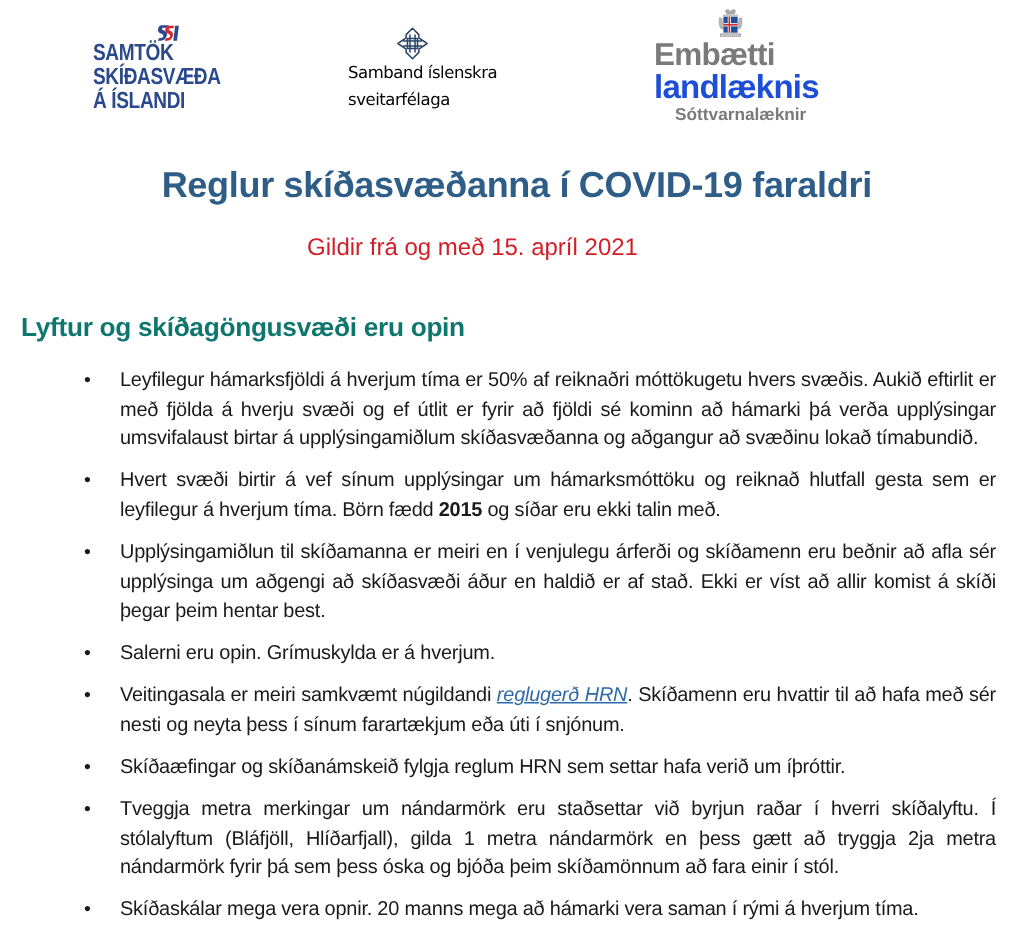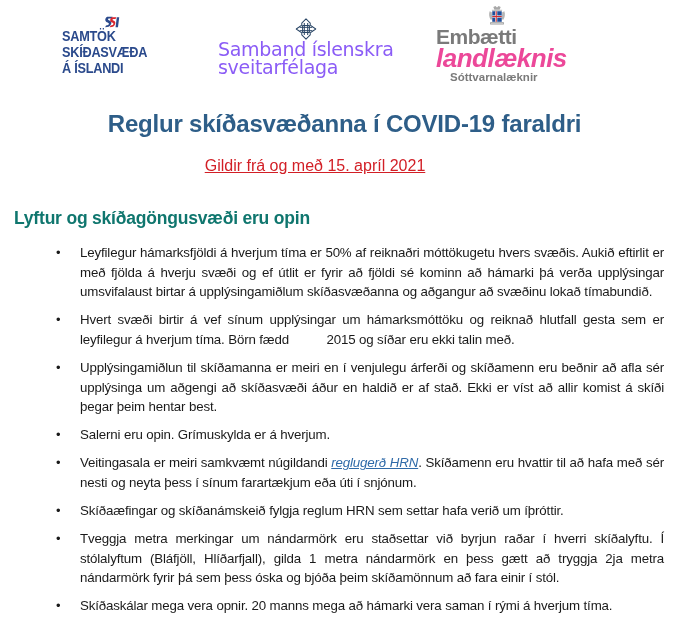--- a/index.html
+++ b/index.html
@@ -11,43 +11,43 @@
 
     
     .logo-ssi { left: 58px; top: 16px; height: 60px; }
     .logo-ssi svg { display: block; }
     .ssi-text { margin-left: 4px; font-family: "Liberation Sans", sans-serif; font-weight: bold; color: #2b4a8c;
       font-size: 15.5px; line-height: 16px; letter-spacing: -0.3px; transform: scaleX(0.82); transform-origin: left center; }
     .ssi-text div { white-space: nowrap; }
 
     
     .logo-samband { left: 218px; top: 18px; height: 58px; }
-    .samband-text { color: #8b5cf6; font-size: 19px; line-height: 18px; font-family: "DejaVu Sans", sans-serif; letter-spacing: -0.3px; }
+    .samband-text { margin-left: 14px; color: #000000; font-size: 11px; line-height: 18px; font-family: "DejaVu Sans", sans-serif; letter-spacing: -0.3px; }
 
     
     .logo-embaetti { left: 428px; top: 6px; height: 78px; }
     .emb-text { margin-left: 8px; }
     .emb-1 { color: #7a7a7a; font-weight: bold; font-size: 21px; line-height: 21px; letter-spacing: -0.5px; }
-    .emb-2 { color: #ec4899; font-weight: bold; font-size: 26px; line-height: 22px; letter-spacing: -0.5px; font-style: italic; }
+    .emb-2 { color: #1d4ed8; font-weight: bold; font-size: 22px; line-height: 22px; letter-spacing: -0.5px; }
     .emb-3 { color: #7a7a7a; font-size: 11.5px; line-height: 13px; font-weight: bold; margin-top: 2px; margin-left: 14px; }
 
     .title { position: absolute; left: 0; top: 110px; width: 689px; text-align: center;
       color: #2e5e88; font-size: 24px; font-family: "Liberation Sans", sans-serif; letter-spacing: -0.2px; }
     .subtitle { position: absolute; left: 0; top: 157px; width: 630px; text-align: center;
-      color: #d21f26; font-size: 16px; text-decoration: underline; }
+      color: #d21f26; font-size: 16px; }
 
     .section-heading { position: absolute; left: 14px; top: 208px; color: #0f766e; font-weight: bold;
       font-size: 17.5px; letter-spacing: -0.2px; }
 
     .rules { position: absolute; left: 52px; top: 243px; width: 612px; list-style: none; }
     .rule { position: relative; padding-left: 28px; font-size: 13.3px; line-height: 19.6px;
       text-align: justify; margin-bottom: 8.5px; color: #1a1a1a; letter-spacing: -0.15px; }
     .rule .bullet { position: absolute; left: 4px; top: 0; font-size: 13px; }
     .rule .link { color: #2f6aa8; text-decoration: underline; font-style: italic; }
-    .rule b { font-weight: normal; margin-left: 34px; }
+    .rule b { font-weight: bold; }
   </style>
 </head>
 <body>
 
 <div class="logos">
 
   <div class="logo logo-ssi">
     <svg width="74" height="58" viewBox="0 0 74 58">
 
       <path d="M14 4 L40 4 L36 12 L22 12 C16 12 16 18 22 20 C34 24 38 32 30 44 C26 52 18 54 4 54 L8 46 C16 46 22 44 22 38 C22 34 18 32 12 30 C2 26 2 10 14 4 Z" fill="#2b4a8c"></path>

